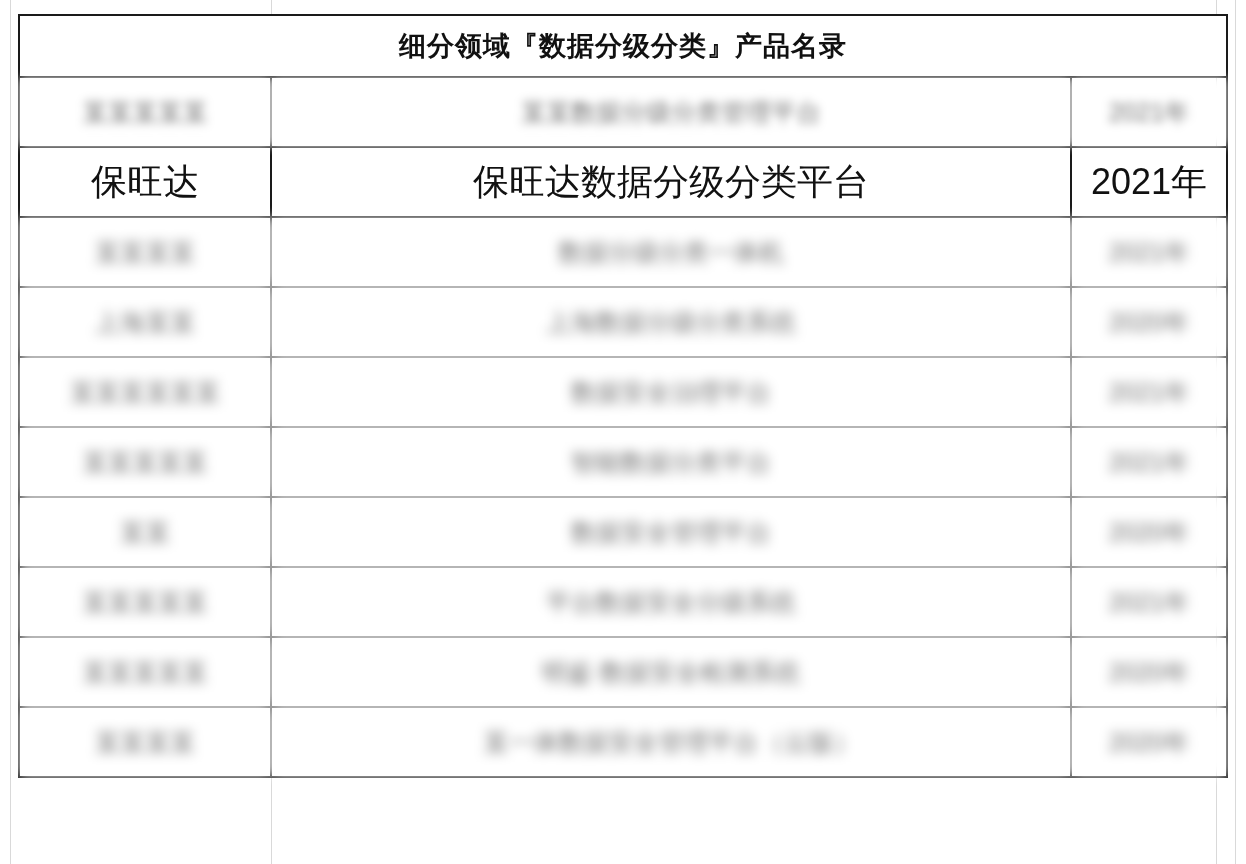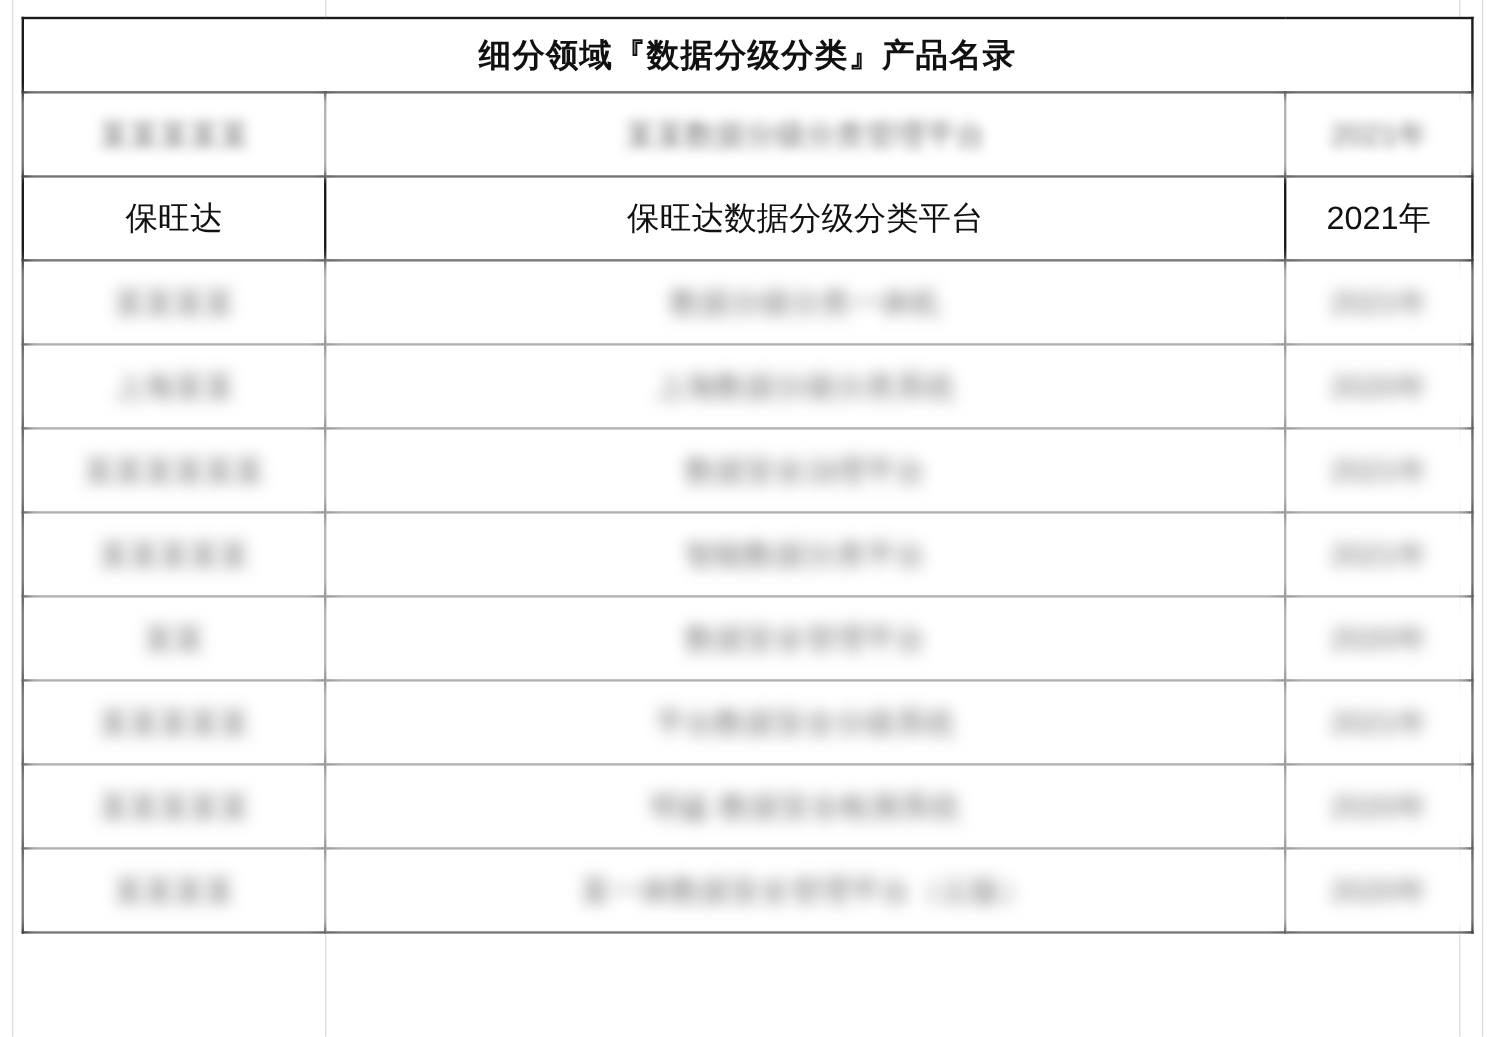--- a/index.html
+++ b/index.html
@@ -66,21 +66,21 @@
     font-size: 27px;
     font-weight: bold;
     letter-spacing: 1px;
   }
   .row-cell {
     height: 68px;
     font-size: 25px;
     font-weight: normal;
   }
   .row-highlight .row-cell {
-    font-size: 27px;
+    font-size: 36px;
   }
   
   .blurred .row-cell {
     color: #6e6e6e;
     filter: blur(5px);
     -webkit-filter: blur(5px);
   }
   .blurred.soft .row-cell {
     filter: blur(6px);
     -webkit-filter: blur(6px);

